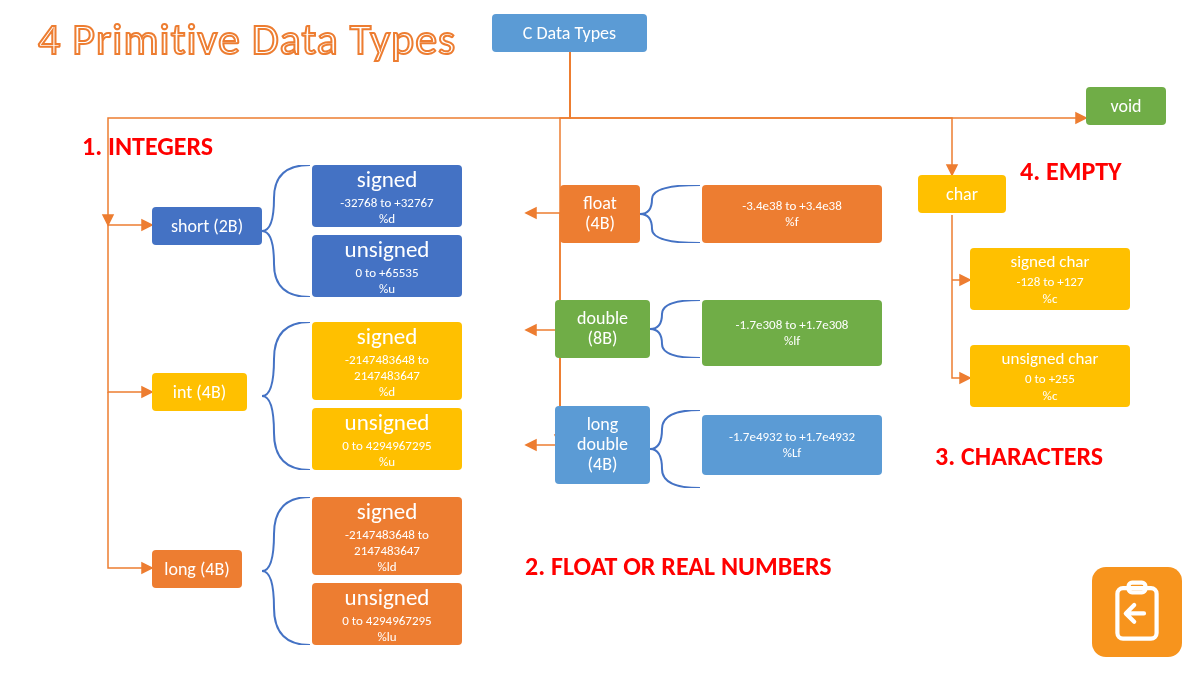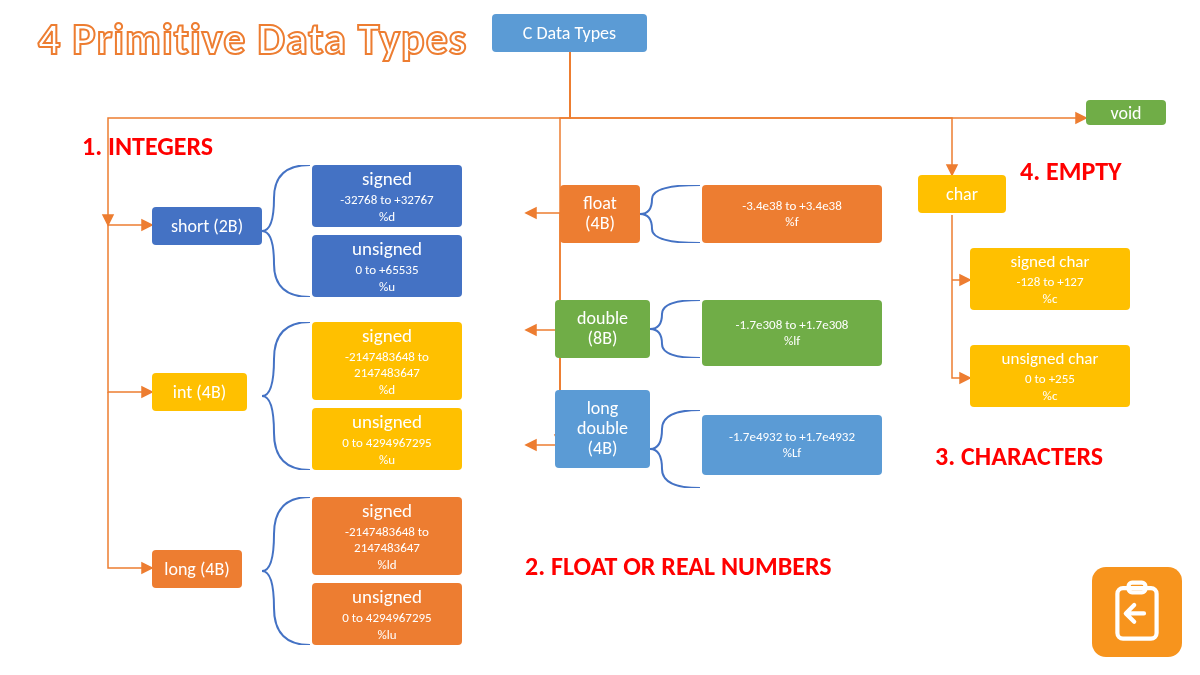--- a/index.html
+++ b/index.html
@@ -1,20 +1,20 @@
 <!DOCTYPE html>
 <html><head>
 <meta charset="utf-8">
 <style>
 *{margin:0;padding:0;box-sizing:border-box;font-family:Calibri,Arial,sans-serif}
 body{width:1200px;height:675px;background:#fff;position:relative;overflow:hidden}
-.title{position:absolute;left:38px;top:12px;font-size:44px;font-weight:700;color:#fff;-webkit-text-stroke:2px #ed7d31;letter-spacing:1px}
+.title{position:absolute;left:38px;top:12px;font-size:44px;font-weight:400;color:#fff;-webkit-text-stroke:2px #ed7d31;letter-spacing:1px}
 .box{position:absolute;display:flex;flex-direction:column;align-items:center;justify-content:center;color:#fff;border-radius:4px;font-size:18px;text-align:center;padding:12px 8px}
 .sub{font-size:13px;line-height:1.25}
-.hdr{font-size:19px;margin-bottom:2px}
+.hdr{font-size:23px;margin-bottom:2px}
 .blue{background:#4472c4}
 .lblue{background:#5b9bd5}
 .orange{background:#ed7d31}
 .yellow{background:#ffc000}
 .green{background:#70ad47}
 .sect{position:absolute;color:#ff0000;font-weight:700;font-size:26px}
 .conn{position:absolute;stroke:#ed7d31;stroke-width:1.5;fill:none}
 .brace{position:absolute;stroke:#4472c4;stroke-width:2;fill:none}
 .arrow{fill:#ed7d31}
 .logo{position:absolute;right:18px;bottom:18px;width:90px;height:90px;background:#f7941d;border-radius:14px;display:flex;align-items:center;justify-content:center}
@@ -119,42 +119,42 @@
 
 <div class="box green" style="left:555px;top:300px;width:95px;height:58px;line-height:1.1">double (8B)</div>
 <div class="box green" style="left:702px;top:300px;width:180px;height:66px">
   <div class="sub">-1.7e308 to +1.7e308</div>
   <div class="sub">%lf</div>
 </div>
 <svg class="brace" style="left:650px;top:300px;width:52px;height:58px">
     <path d="M0 29 Q12 29 12 14 Q12 0 50 0 M0 29 Q12 29 12 44 Q12 58 50 58"></path>
   </svg>
 
-<div class="box lblue" style="left:555px;top:390px;width:95px;height:78px;line-height:1.1">long double (4B)</div>
+<div class="box lblue" style="left:555px;top:406px;width:95px;height:78px;line-height:1.1">long double (4B)</div>
 <div class="box lblue" style="left:702px;top:415px;width:180px;height:60px">
   <div class="sub">-1.7e4932 to +1.7e4932</div>
   <div class="sub">%Lf</div>
 </div>
 <svg class="brace" style="left:650px;top:410px;width:52px;height:78px">
     <path d="M0 39 Q12 39 12 19 Q12 0 50 0 M0 39 Q12 39 12 59 Q12 78 50 78"></path>
   </svg>
 
 <div class="box yellow" style="left:918px;top:175px;width:88px;height:38px">char</div>
 <div class="box yellow" style="left:970px;top:248px;width:160px;height:62px">
   <div class="hdr" style="font-size:17px">signed char</div>
   <div class="sub">-128 to +127</div>
   <div class="sub">%c</div>
 </div>
 <div class="box yellow" style="left:970px;top:345px;width:160px;height:62px">
   <div class="hdr" style="font-size:17px">unsigned char</div>
   <div class="sub">0 to +255</div>
   <div class="sub">%c</div>
 </div>
 
-<div class="box green" style="left:1086px;top:100px;width:80px;height:25px">void</div>
+<div class="box green" style="left:1086px;top:87px;width:80px;height:38px">void</div>
 
 <div class="logo">
   <svg viewBox="0 0 100 100">
     <rect x="22" y="16" width="56" height="72" rx="8" fill="none" stroke="#fff" stroke-width="6"></rect>
     <rect x="38" y="8" width="24" height="14" rx="5" fill="none" stroke="#fff" stroke-width="6"></rect>
     <path d="M60 52 L36 52 M46 40 L34 52 L46 64" fill="none" stroke="#fff" stroke-width="6" stroke-linecap="round" stroke-linejoin="round"></path>
   </svg>
 </div>
 
 </body></html>

